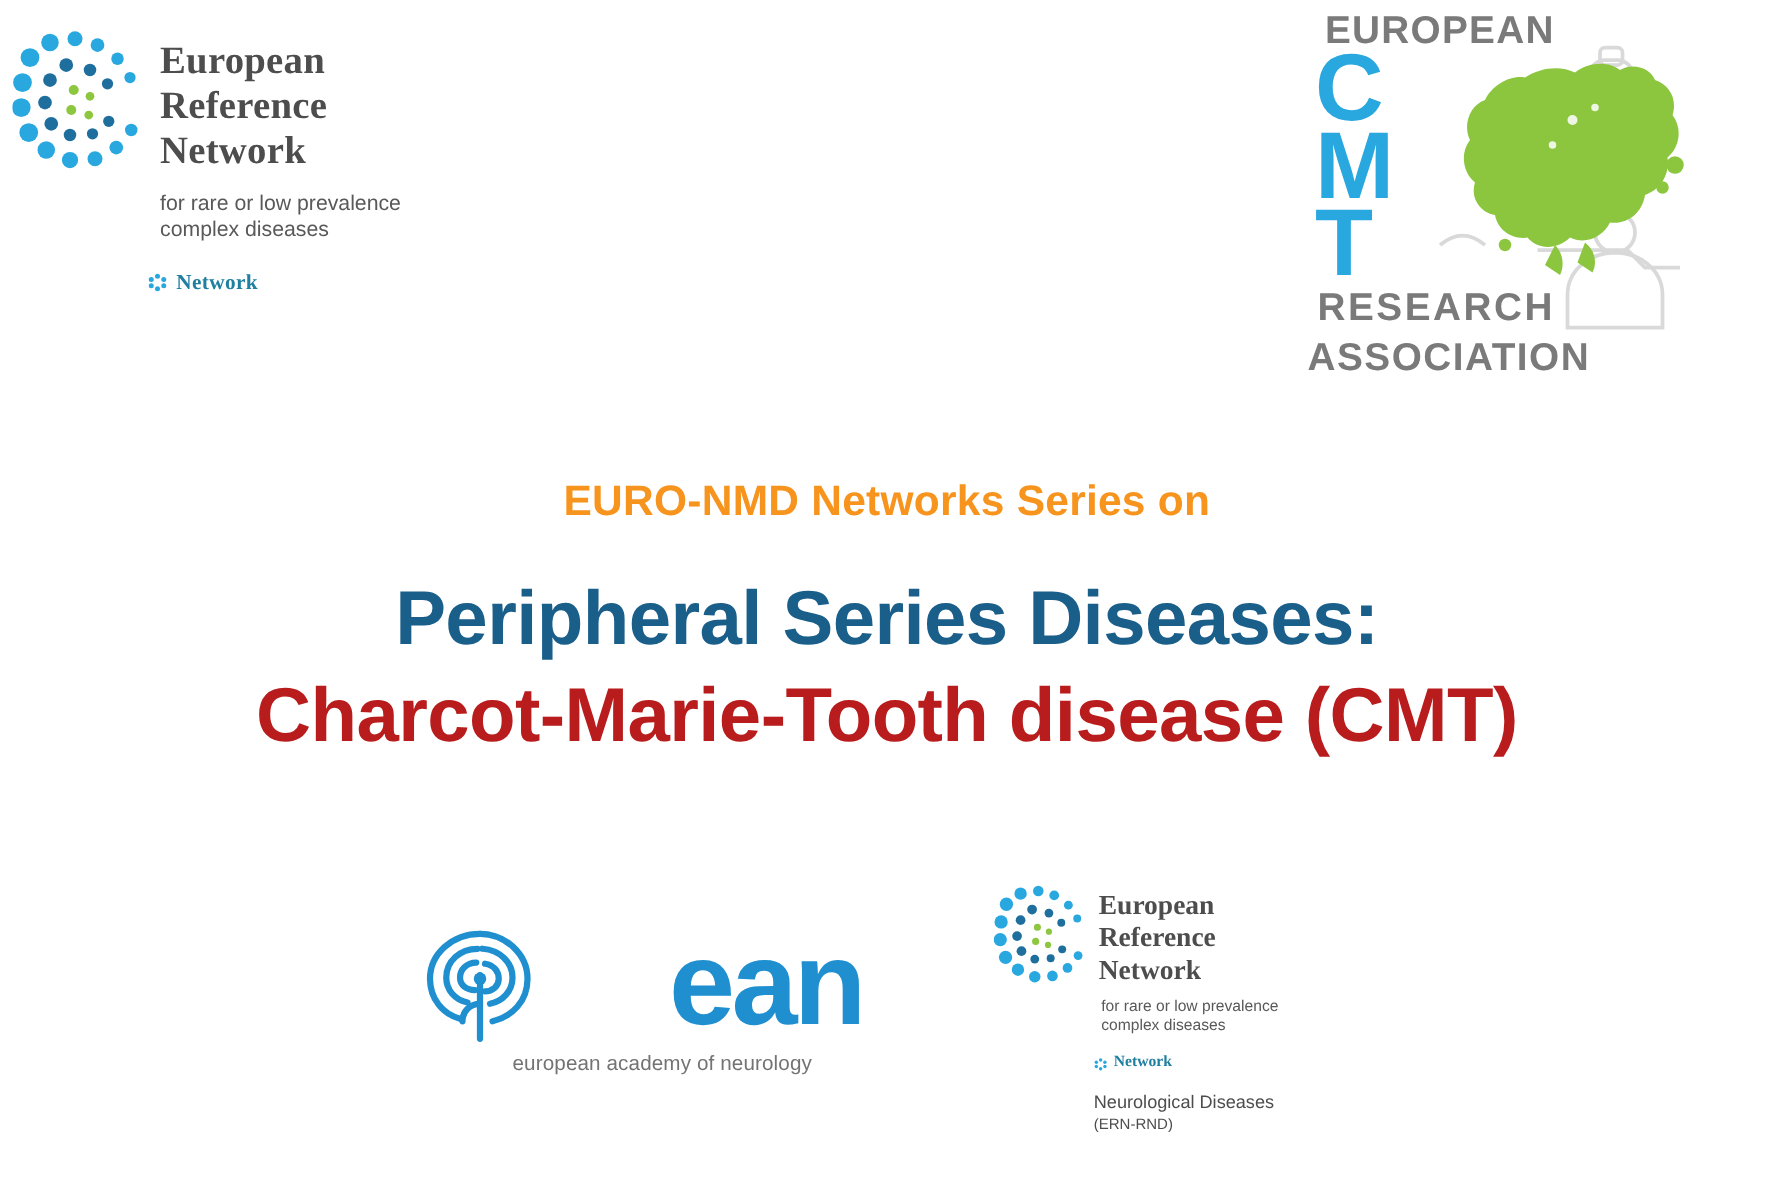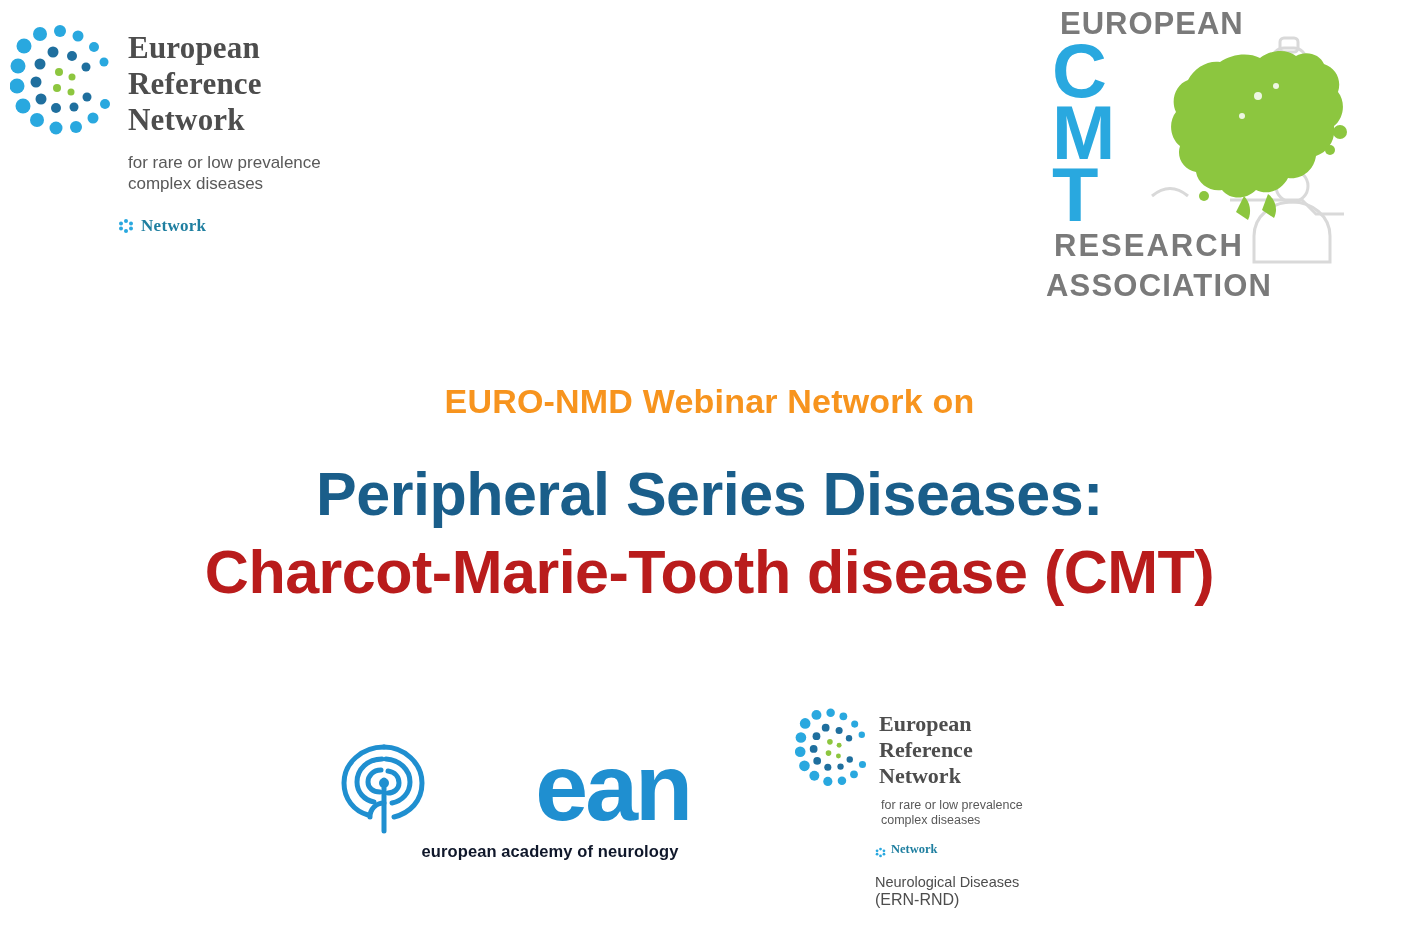--- a/index.html
+++ b/index.html
@@ -182,27 +182,26 @@
   .ean-text {
     font-family: "Liberation Sans", sans-serif;
     font-weight: bold;
     font-size: 95px;
     line-height: 95px;
     color: #1f8fd0;
     letter-spacing: -3px;
   }
   .ean-tag {
     margin-top: 2px;
-    text-align: center;
+    text-align: left;
     font-family: "Liberation Sans", sans-serif;
     font-size: 16.5px;
-    color: #0f172a;
+    color: #737373;
     letter-spacing: 0.1px;
     padding-left: 80px;
-    font-weight: bold;
   }
 
   
   .rnd-logo {
     position: absolute;
     left: 795px;
     top: 705px;
     width: 300px;
   }
   .rnd-top {
@@ -244,21 +243,21 @@
     font-weight: bold;
     font-size: 12.5px;
     color: #1f7fa0;
   }
   .rnd-netname {
     margin-top: 17px;
     font-size: 14.5px;
     line-height: 17px;
     color: #4d4d4d;
   }
-  .rnd-netname .small { font-size: 16px; display: block; }
+  .rnd-netname .small { font-size: 12px; display: block; }
 </style>
 </head>
 <body>
 
 <div class="ern-logo">
   <div class="ern-top">
     <div class="ern-dots">
       <svg width="118" height="130" viewBox="0 0 118 130" xmlns="http://www.w3.org/2000/svg">
         <g fill="#29a8df">
           <circle cx="30" cy="14" r="7"></circle>
@@ -362,21 +361,21 @@
   <div class="cmt-letters">
     <div>C</div>
     <div>M</div>
     <div>T</div>
   </div>
   <div class="cmt-word cmt-association">ASSOCIATION</div>
   <div class="cmt-word cmt-research">RESEARCH</div>
 </div>
 
 <div class="title-wrap">
-  <div class="kicker">EURO-NMD Webinar Network on</div>
+  <div class="kicker">EURO-NMD Networks Series on</div>
   <div class="title-main">Peripheral Series Diseases:</div>
   <div class="title-sub">Charcot-Marie-Tooth disease (CMT)</div>
 </div>
 
 <div class="ean-logo">
   <div class="ean-row">
     <span class="ean-mark">
       <svg width="110" height="105" viewBox="0 0 110 105" xmlns="http://www.w3.org/2000/svg">
         <g fill="none" stroke="#1f8fd0" stroke-width="5" stroke-linecap="round" stroke-linejoin="round">
           <path d="M54 12 C32 12 14 28 14 48 C14 64 24 76 38 80"></path>

